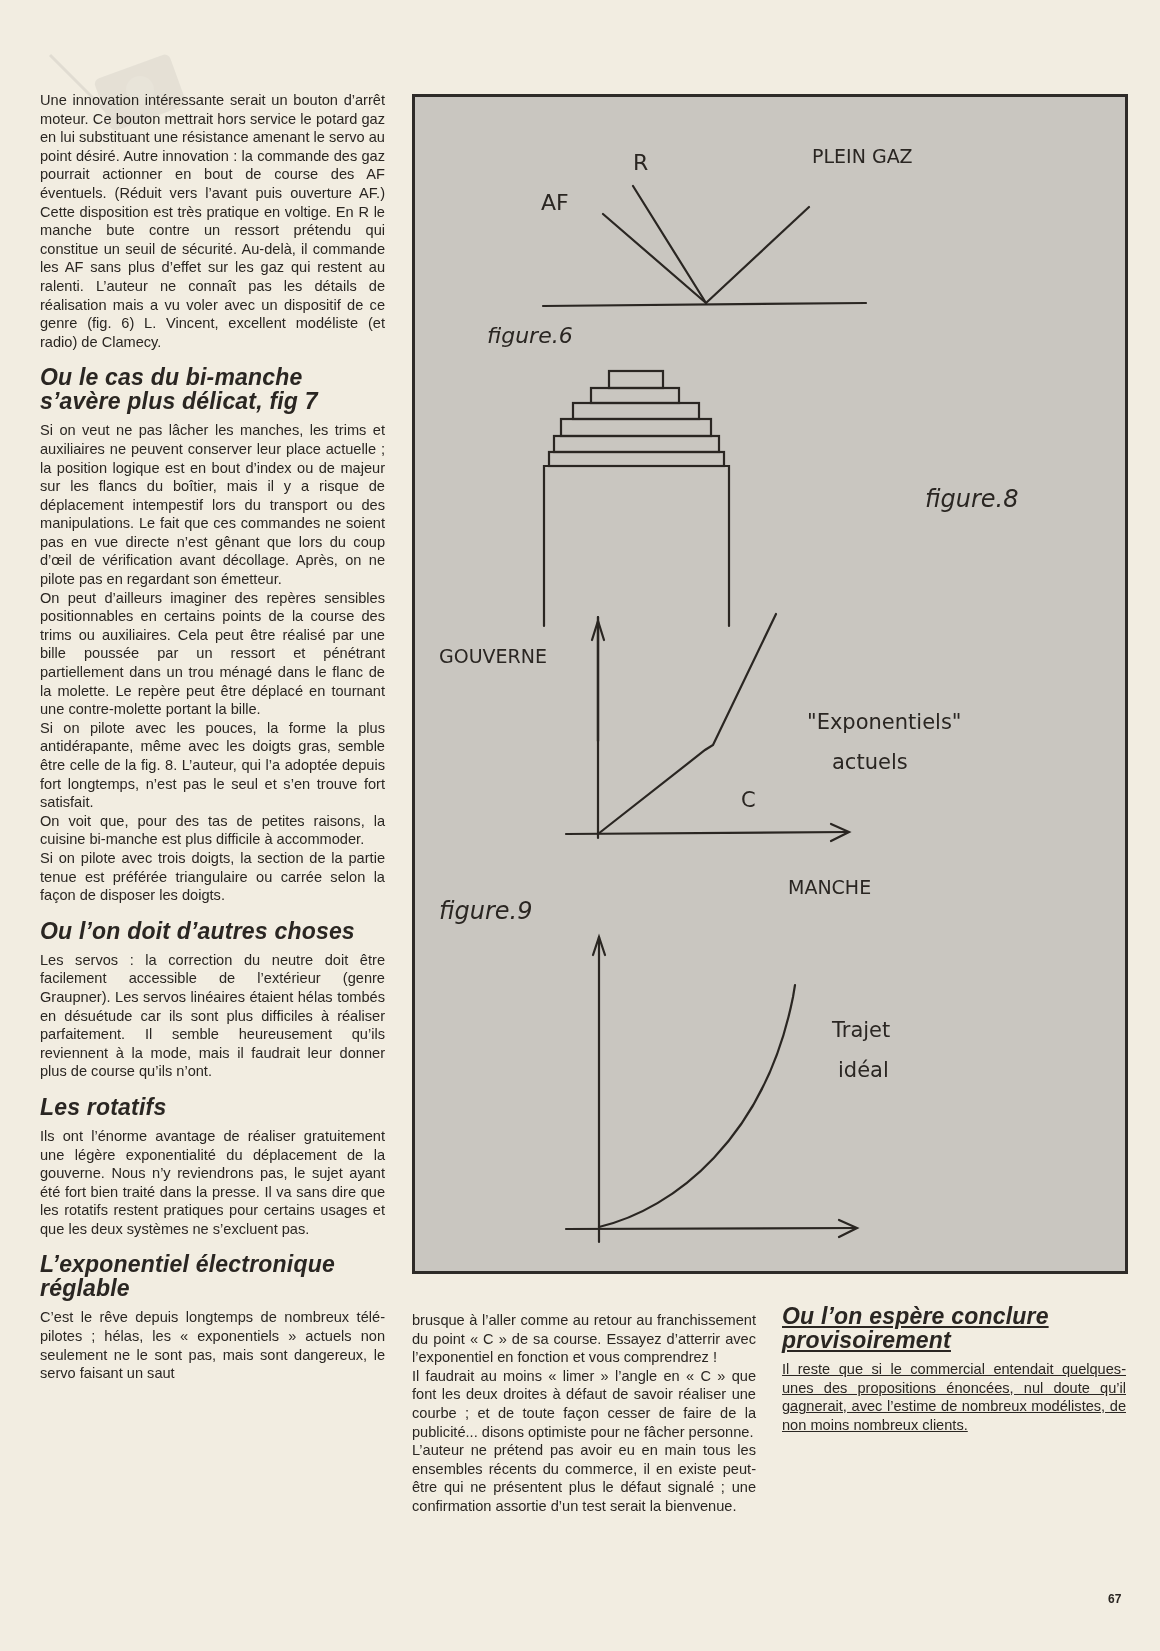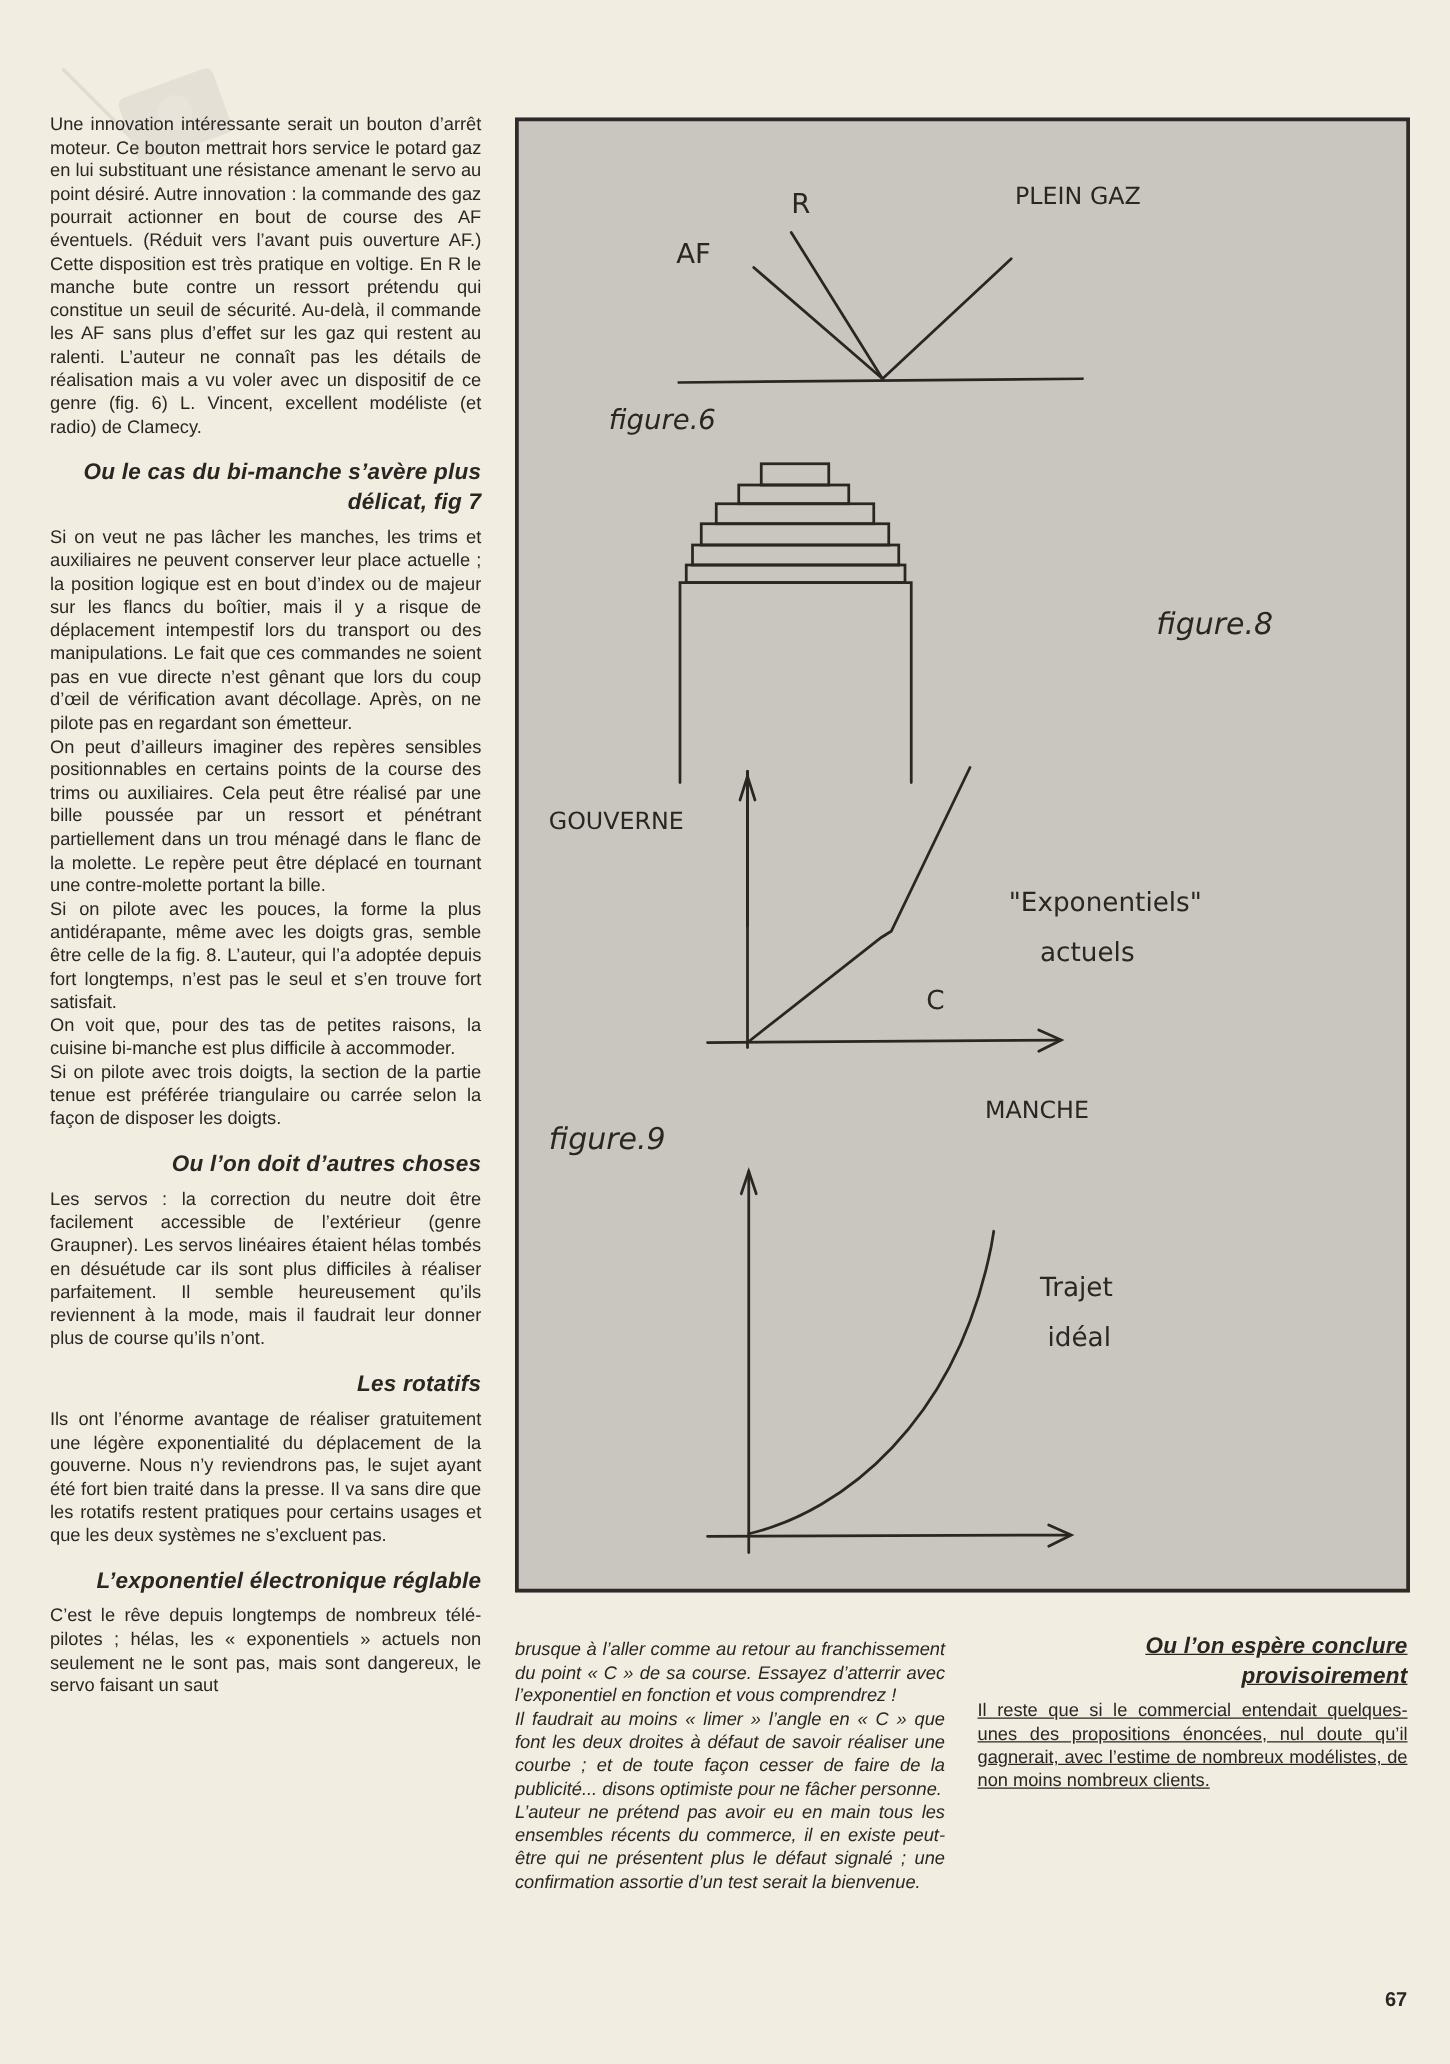--- a/index.html
+++ b/index.html
@@ -5,31 +5,31 @@
   html, body { margin:0; padding:0; }
   body {
     width:1160px; height:1651px; position:relative; overflow:hidden;
     background:#f2ede1;
     font-family:"Liberation Sans", sans-serif;
     color:#2a2622;
   }
   .col { position:absolute; font-size:14.6px; line-height:18.6px; text-align:justify; }
   .col p { margin:0; }
   .h { font-family:"Liberation Sans", sans-serif; font-weight:bold; font-style:italic;
-       font-size:18px; line-height:24px; color:#2a2622; margin:0; text-align:right; letter-spacing:0.2px;}
+       font-size:23px; line-height:24px; color:#2a2622; margin:0; text-align:left; letter-spacing:0.2px;}
   #c1 { left:40px; top:91px; width:345px; }
-  #c2 { left:412px; top:1311px; width:344px;font-style:italic; }
+  #c2 { left:412px; top:1311px; width:344px; }
   #c3 { left:782px; top:1311px; width:344px; }
   .gap-m { height:14px; }
   .hd-gap { height:8px; }
   #figbox { position:absolute; left:412px; top:94px; width:710px; height:1174px;
             background:#c9c6c0; border:3px solid #2e2b28; }
   #figsvg { position:absolute; left:0; top:0; }
   .hand { font-family:"DejaVu Sans", sans-serif; fill:#2a2622; }
-  #pagenum { position:absolute; left:1108px; top:1592px; font-weight:bold; font-size:16px; color:#2a2622; }
+  #pagenum { position:absolute; left:1108px; top:1592px; font-weight:bold; font-size:12px; color:#2a2622; }
   #watermark { position:absolute; left:40px; top:45px; width:170px; height:90px; opacity:0.10; }
 </style>
 </head>
 <body>
 
 <svg id="watermark" viewBox="0 0 170 90">
   <line x1="10" y1="10" x2="70" y2="70" stroke="#555" stroke-width="3"></line>
   <rect x="60" y="20" width="80" height="55" rx="6" transform="rotate(-20 100 47)" fill="#777"></rect>
   <circle cx="100" cy="45" r="14" fill="#999"></circle>
 </svg>

